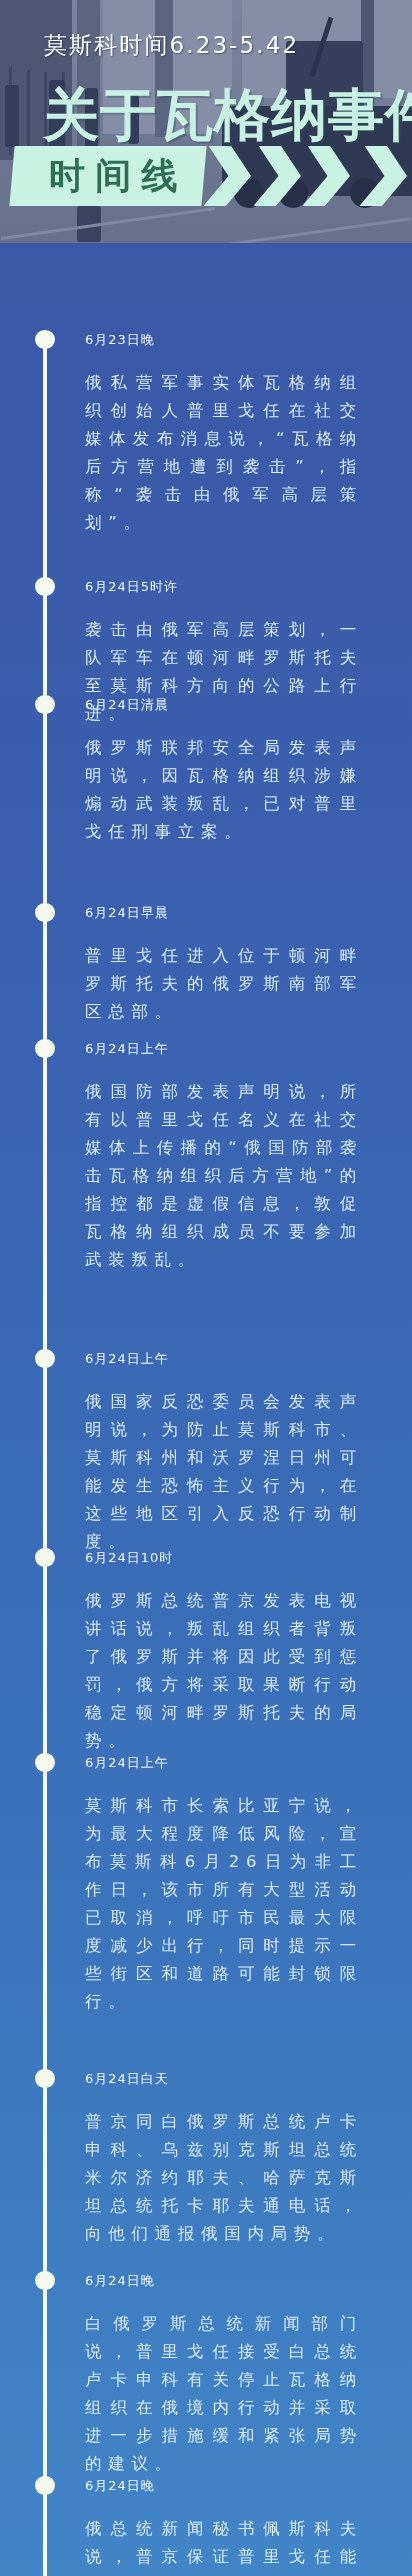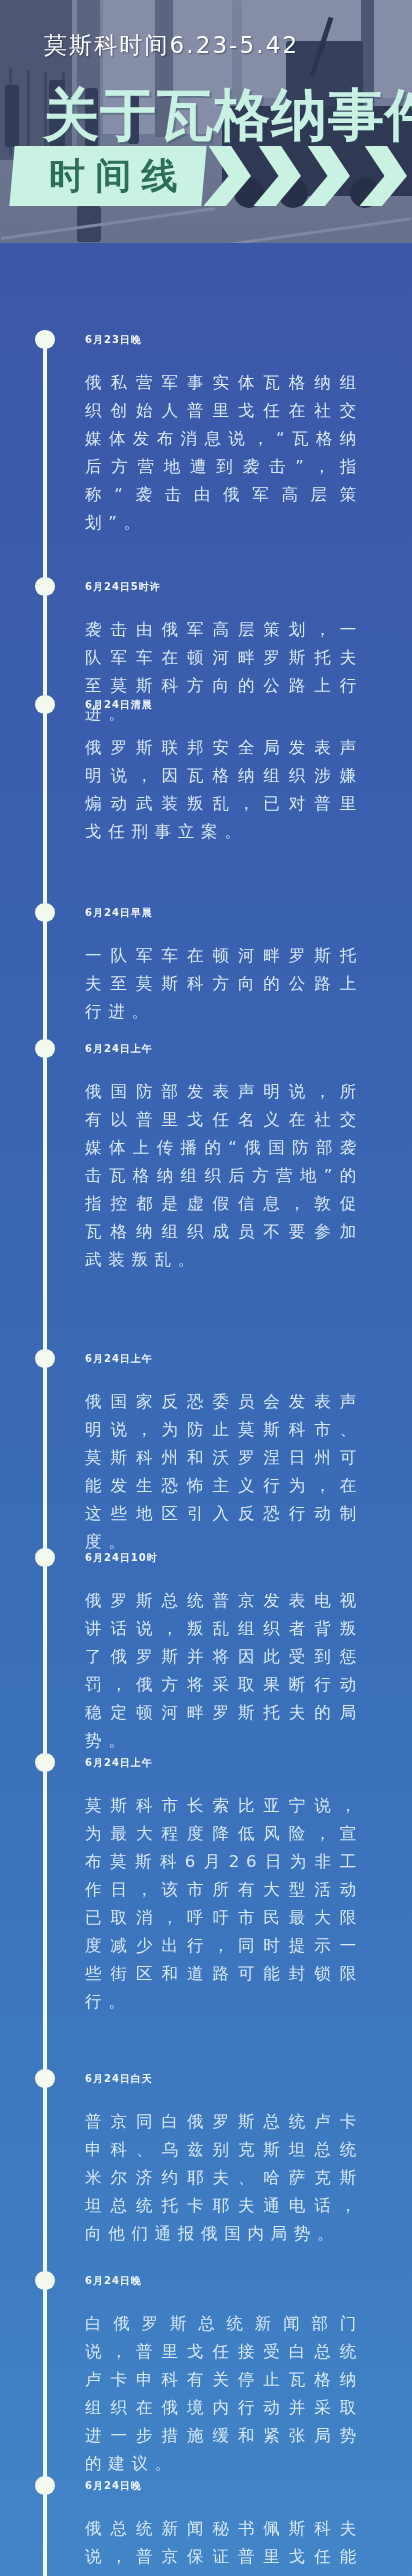--- a/index.html
+++ b/index.html
@@ -30,21 +30,21 @@
     letter-spacing:1px;white-space:nowrap;text-shadow:2.1px 2.1px 0 rgba(36,78,88,.35);}
   .ribbon-body{position:absolute;left:12.4px;top:146px;width:192px;height:60px;background:#c9f2e3;transform:skewX(-5deg);}
   .chevron{position:absolute;top:146px;width:45px;height:60px;background:#c9f2e3;transform:skewX(-5deg);
     clip-path:polygon(0 0,50% 0,100% 50%,50% 100%,0 100%,50% 50%);}
   .ribbon-text{position:absolute;left:49px;top:146px;height:60px;line-height:59px;font-size:36px;font-weight:bold;
     color:#2d6e59;letter-spacing:10.3px;white-space:nowrap;}
   
   .tl-line{position:absolute;left:43px;top:340px;width:3.6px;height:2674px;background:#f3f9ee;border-radius:2.1px;}
   .entry{position:absolute;left:0;width:412px;}
   .dot{position:absolute;left:35px;top:-1.5px;width:19.6px;height:19.6px;border-radius:50%;background:#f4f9ee;}
-  .date{position:absolute;left:85px;top:0;font-size:10px;font-weight:bold;color:#f2f8fd;letter-spacing:1px;line-height:17.5px;white-space:nowrap;text-align:center;}
+  .date{position:absolute;left:85px;top:0;font-size:13px;font-weight:normal;color:#f2f8fd;letter-spacing:1px;line-height:17.5px;white-space:nowrap;text-align:center;}
   .body-text{position:absolute;left:85px;top:38px;width:278px;font-size:16.5px;line-height:28px;color:#d9eaf6;
     letter-spacing:6.7px;text-align:justify;text-justify:inter-character;}
 </style>
 </head>
 <body>
 
 <div id="page">
 
   <div class="photo">
     <div class="bldg dark" style="left:0;top:0;width:72px;height:160px;"></div>
@@ -96,21 +96,21 @@
     <div class="body-text">袭击由俄军高层策划，一队军车在顿河畔罗斯托夫至莫斯科方向的公路上行进。</div>
   </div>
   <div class="entry" style="top:696px">
     <div class="dot"></div>
     <div class="date">6月24日清晨</div>
     <div class="body-text">俄罗斯联邦安全局发表声明说，因瓦格纳组织涉嫌煽动武装叛乱，已对普里戈任刑事立案。</div>
   </div>
   <div class="entry" style="top:904px">
     <div class="dot"></div>
     <div class="date">6月24日早晨</div>
-    <div class="body-text">一队军车在顿河畔罗斯托夫至莫斯科方向的公路上行进。</div>
+    <div class="body-text">普里戈任进入位于顿河畔罗斯托夫的俄罗斯南部军区总部。</div>
   </div>
   <div class="entry" style="top:1040px">
     <div class="dot"></div>
     <div class="date">6月24日上午</div>
     <div class="body-text">俄国防部发表声明说，所有以普里戈任名义在社交媒体上传播的“俄国防部袭击瓦格纳组织后方营地”的指控都是虚假信息，敦促瓦格纳组织成员不要参加武装叛乱。</div>
   </div>
   <div class="entry" style="top:1350px">
     <div class="dot"></div>
     <div class="date">6月24日上午</div>
     <div class="body-text">俄国家反恐委员会发表声明说，为防止莫斯科市、莫斯科州和沃罗涅日州可能发生恐怖主义行为，在这些地区引入反恐行动制度。</div>

